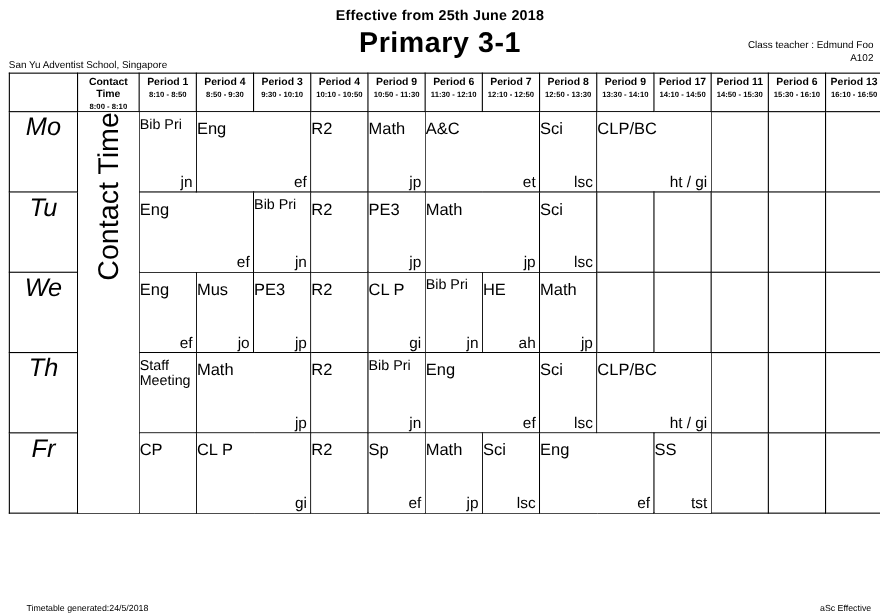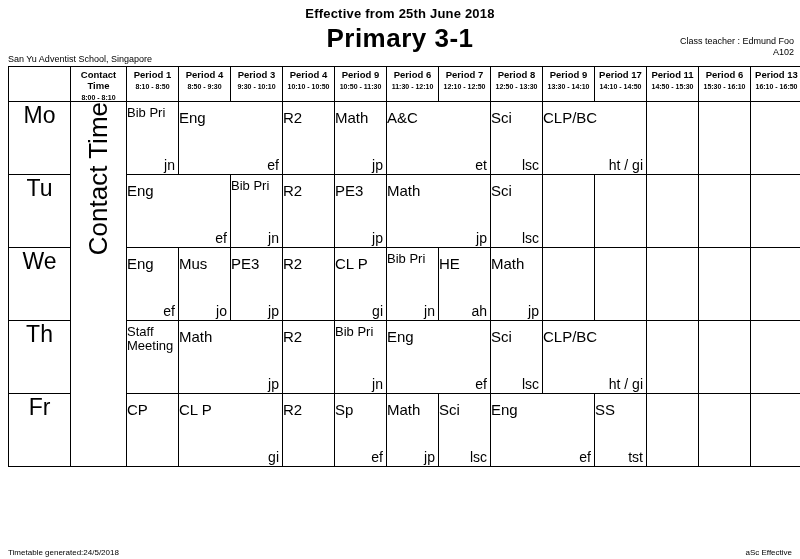--- a/index.html
+++ b/index.html
@@ -71,20 +71,21 @@
   .hdr .ptime{
     display:block;
     font-size:7px;
     margin-top:3px;
   }
   .daycell{
     text-align:center;
     vertical-align:middle;
     font-size:23px;
     height:72px;
+    font-style:italic;
   }
   .contactcell{
     text-align:center;
     vertical-align:middle;
     position:relative;
   }
   .vert{
     writing-mode:vertical-rl;
     transform:rotate(180deg);
     font-size:26px;
@@ -108,21 +109,21 @@
   }
   .lesson .tch{
     position:absolute;
     right:3px;bottom:1px;
     font-size:14px;
   }
   .empty{height:72px;}
   
   .footer{
     position:absolute;
-    left:8px;right:8px;bottom:2px;
+    left:24px;right:8px;bottom:2px;
     font-size:8px;
     display:flex;
     justify-content:space-between;
   }
 </style>
 </head>
 <body>
 
 <div class="page">
 

